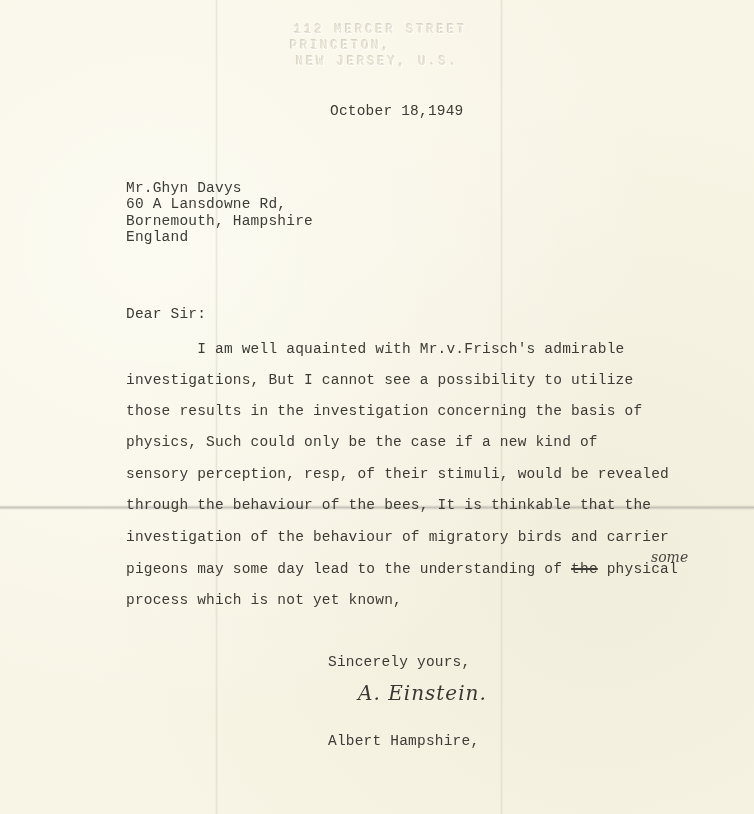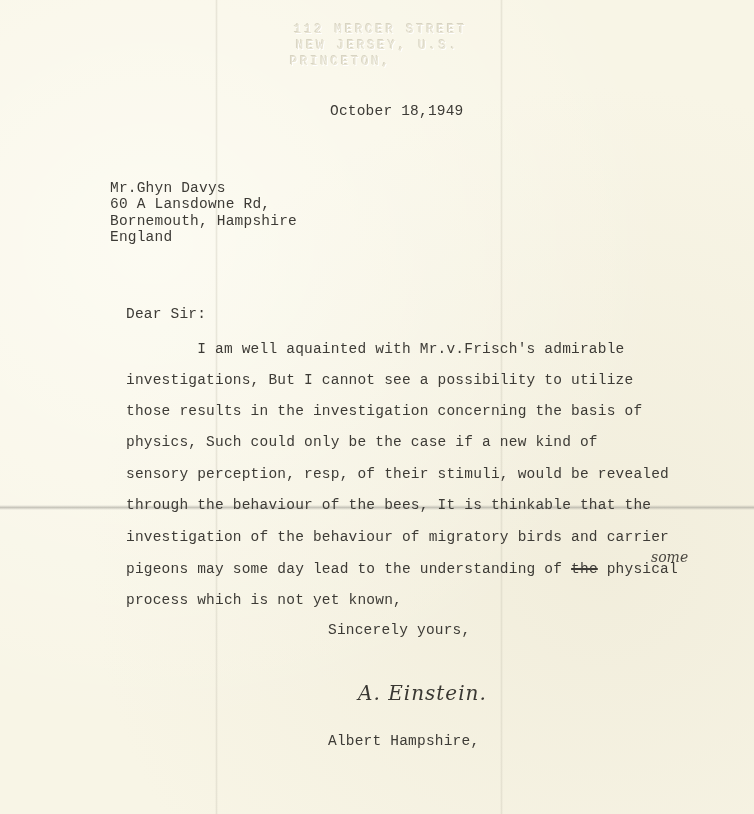--- a/index.html
+++ b/index.html
@@ -31,49 +31,49 @@
     color: #e7e3d3;
     text-shadow: 1px 1px 0 #ffffff, -1px -1px 0 #d8d4c2;
   }
   .lh-line { white-space: pre; }
   .t {
     position: absolute; white-space: pre;
     font-size: 14.5px; letter-spacing: 0.2px;
     color: #3d3b36;
   }
   .date { left: 330px; top: 103px; }
-  .addr { left: 110px; line-height: 16.5px; }
+  .addr { left: 126px; line-height: 16.5px; }
   .salutation { left: 126px; top: 306px; text-align: center; }
   .body-line { left: 126px; }
   .struck { text-decoration: line-through; text-decoration-thickness: 2px; }
   .insert {
     position: absolute; left: 610px; top: 549px;
     font-family: "DejaVu Serif", serif; font-style: italic;
     font-size: 14px; color: #4a4740; margin-left: 41px;
   }
-  .closing { left: 328px; top: 622px; }
+  .closing { left: 328px; top: 654px; }
   .signature {
     position: absolute; left: 358px; top: 681px;
     font-family: "DejaVu Serif", serif; font-style: italic;
     font-size: 20px; color: #3a3833; letter-spacing: 1px;
   }
   .typed-name { left: 328px; top: 733px; }
 </style>
 </head>
 <body>
 
 <div class="paper"></div>
 <div class="fold-v" style="left:215px"></div>
 <div class="fold-v" style="left:500px"></div>
 <div class="fold-h"></div>
 
 <div class="letterhead">
   <div class="lh-line" style="padding-left:4px">112 MERCER STREET</div>
+  <div class="lh-line">PRINCETON,</div>
   <div class="lh-line" style="padding-left:6px">NEW JERSEY, U.S.</div>
-  <div class="lh-line">PRINCETON,</div>
 </div>
 
 <div class="t date">October 18,1949</div>
 
 <div>
   <div class="t addr" style="top:180px">Mr.Ghyn Davys</div>
   <div class="t addr" style="top:196px">60 A Lansdowne Rd,</div>
   <div class="t addr" style="top:213px">Bornemouth, Hampshire</div>
   <div class="t addr" style="top:229px">England</div>
 </div>

